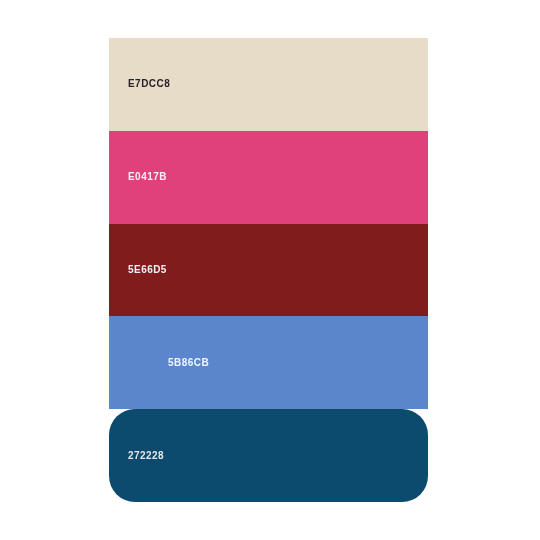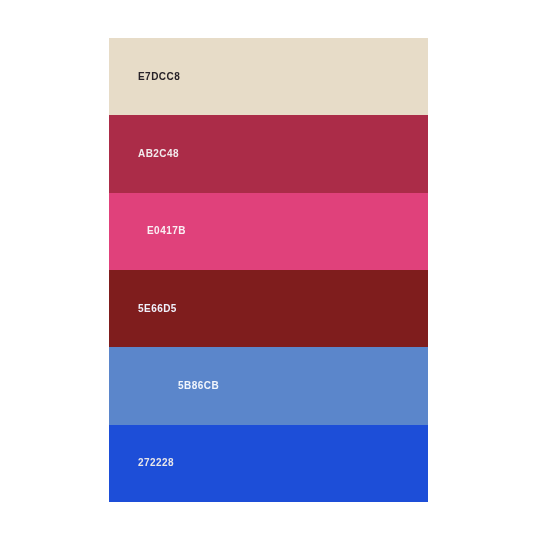--- a/index.html
+++ b/index.html
@@ -26,21 +26,21 @@
     background: #ffffff;
     overflow: hidden;
   }
 
   .swatch {
     flex: 1 1 0;
     position: relative;
     display: flex;
     align-items: center;
     box-sizing: border-box;
-    padding-left: 29px;
+    padding-left: 19px;
   }
 
   .swatch-label {
     font-family: "Liberation Sans", sans-serif;
     font-size: 10px;
     font-weight: bold;
     letter-spacing: 0.45px;
     line-height: 1;
     white-space: nowrap;
     user-select: none;
@@ -48,33 +48,30 @@
 </style>
 </head>
 <body style="background-color: rgb(255, 255, 255);">
 
 <div id="palette-card">
 
   <div class="swatch" style="background-color: rgb(231, 220, 200);">
     <span class="swatch-label" style="color: rgb(39, 34, 40);">E7DCC8</span>
   </div>
 
-  <div class="swatch" style="background-color: rgb(171, 44, 72);">
-    <span class="swatch-label" style="color: rgb(242, 234, 236);">AB2C48</span>
-  </div>
 
   <div class="swatch" style="background-color: rgb(224, 65, 123);">
-    <span class="swatch-label" style="color: rgb(250, 239, 244); margin-left: 9px;">E0417B</span>
+    <span class="swatch-label" style="color: rgb(250, 239, 244);">E0417B</span>
   </div>
 
   <div class="swatch" style="background-color: #7f1d1d;">
     <span class="swatch-label" style="color: rgb(240, 241, 251);">5E66D5</span>
   </div>
 
   <div class="swatch" style="background-color: rgb(91, 134, 203);">
     <span class="swatch-label" style="color: rgb(242, 246, 252); margin-left: 40px;">5B86CB</span>
   </div>
 
-  <div class="swatch" style="background-color: #1d4ed8;">
+  <div class="swatch" style="background-color: #0c4a6e; border-radius: 26px;">
     <span class="swatch-label" style="color: rgb(232, 230, 233);">272228</span>
   </div>
 
 </div>
 
 </body></html>

